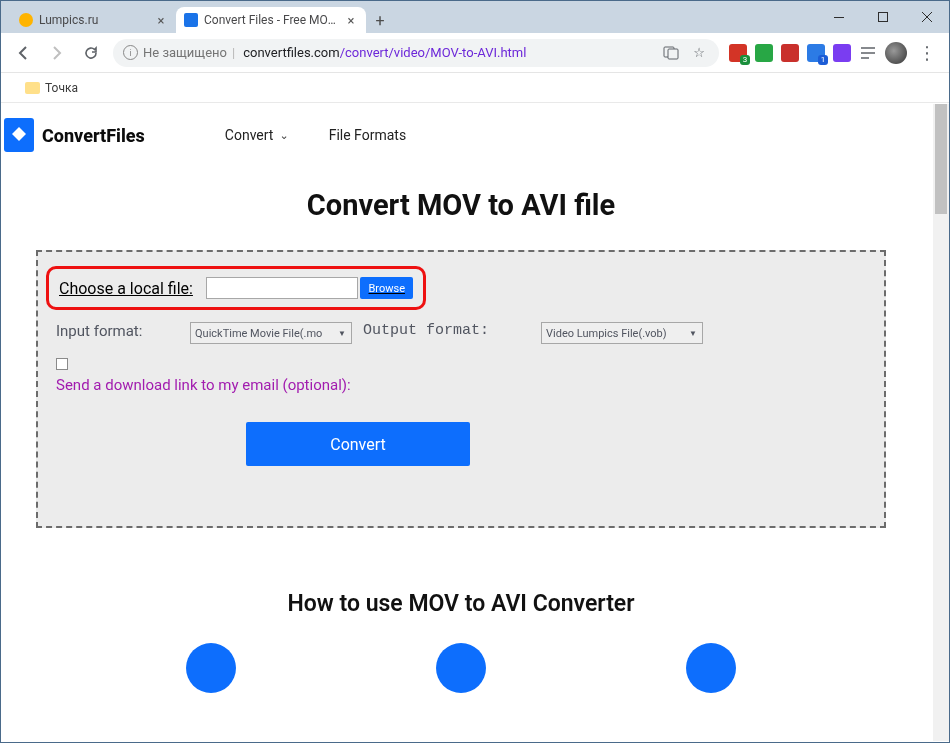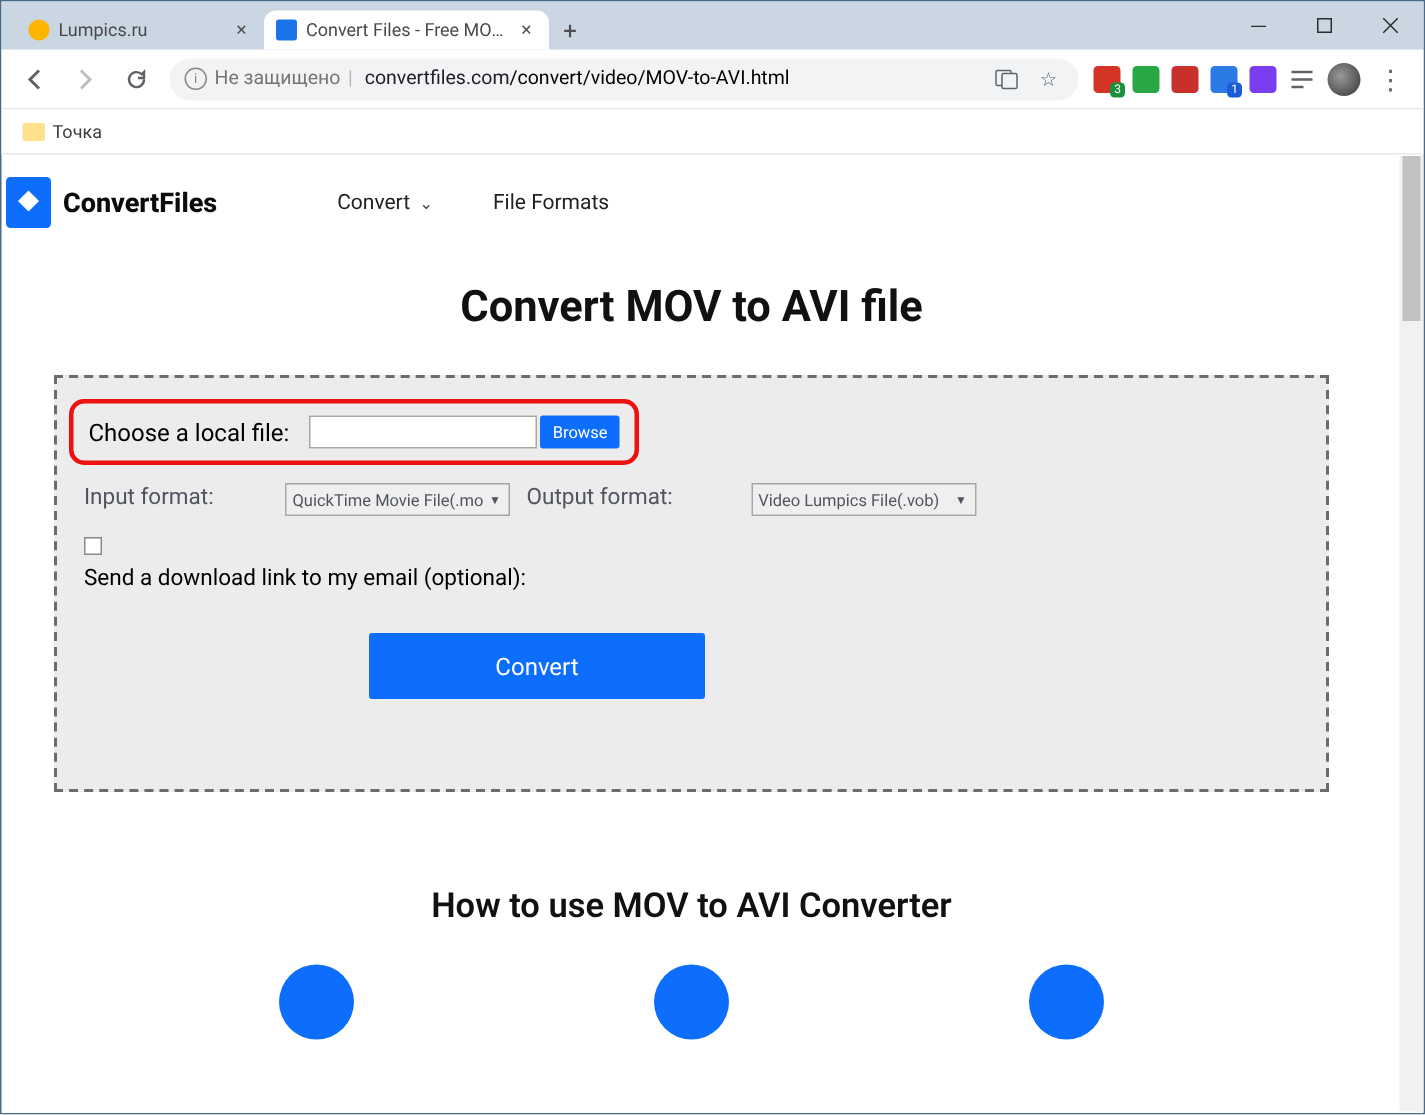--- a/index.html
+++ b/index.html
@@ -140,21 +140,21 @@
     border: 1.5px solid #888;
     display: flex; align-items: center; justify-content: center;
     font-size: 9px; color: #888;
   }
   .url-text {
     color: #202124;
     white-space: nowrap;
     overflow: hidden;
   }
   .url-text .domain { color: #202124; }
-  .url-text .path { color: #000000; }
+  .url-text .path { color: #6d28d9; }
   .addr-action {
     color: #5f6368;
     cursor: pointer;
     width: 20px;
     display: flex; align-items: center; justify-content: center;
   }
   .ext-icons {
     display: flex;
     align-items: center;
     gap: 8px;
@@ -189,21 +189,21 @@
     color: #5f6368;
     cursor: pointer;
     font-size: 18px;
   }
 
   
   .bookmarks {
     height: 30px;
     background: #fff;
     display: flex; align-items: center;
-    padding-left: 14px;
+    padding-left: 24px;
     gap: 6px;
     font-size: 12px;
     color: #3c3c3c;
     border-bottom: 1px solid #e9e9e9;
     text-align: right;
   }
   .bookmark-folder {
     display: flex; align-items: center; gap: 5px;
     cursor: pointer;
   }
@@ -299,20 +299,21 @@
     padding: 22px 18px 60px 18px;
   }
   .highlight-box {
     border: 3px solid #e11;
     border-radius: 10px;
     padding: 8px 10px;
     display: flex;
     align-items: center;
     margin: -8px 0 12px -10px;
     width: 380px;
+    text-decoration: underline;
   }
   .label { width: 148px; }
   .file-input-wrap {
     display: flex; align-items: center;
     gap: 0;
   }
   .file-input {
     width: 152px; height: 22px;
     background: #fff;
     border: 1px solid #a7a7a7;
@@ -322,21 +323,21 @@
     background: #0d6efd;
     color: #fff;
     font-size: 11px;
     padding: 0 8px;
     display: flex; align-items: center;
     border-radius: 2px;
     margin-left: 2px;
     cursor: pointer;
   }
   .select {
-    width: 150px; height: 22px;
+    width: 162px; height: 22px;
     background: #efefef;
     border: 1px solid #a7a7a7;
     font-size: 11px;
     display: flex; align-items: center;
     padding: 0 4px;
     cursor: pointer;
     position: relative;
   }
   .select::after {
     content: "▼";
@@ -346,30 +347,30 @@
   }
   .row-format {
     display: flex;
     align-items: flex-start;
     gap: 8px;
     font-size: 15px;
     color: #515560;
     margin-top: 6px;
   }
   .row-format .label { width: 126px; }
-  .output-label { margin-left: 3px; }
+  .output-label { margin-left: 3px; font-family: Liberation Mono, monospace; }
   .checkbox {
     width: 12px; height: 12px;
     border: 1px solid #8a8a8a;
     background: #fff;
     margin-top: 14px;
     cursor: pointer;
   }
   .checkbox-label {
-    color: #000000;
+    color: #a21caf;
     font-size: 15px;
     margin-top: 6px;
   }
   .convert-btn {
     width: 224px; height: 44px;
     background: #0d6efd;
     color: #fff;
     font-size: 16px;
     font-weight: 400;
     display: flex; align-items: center; justify-content: center;

